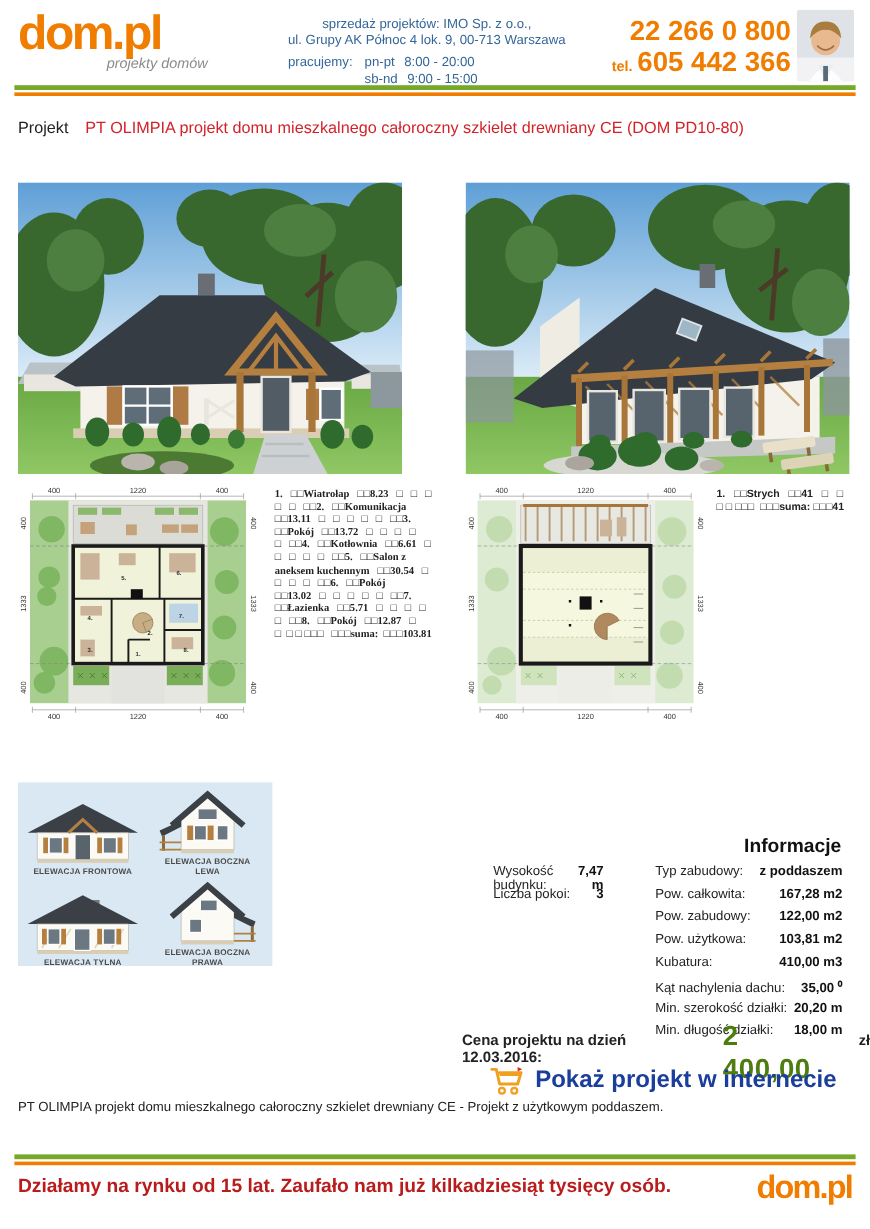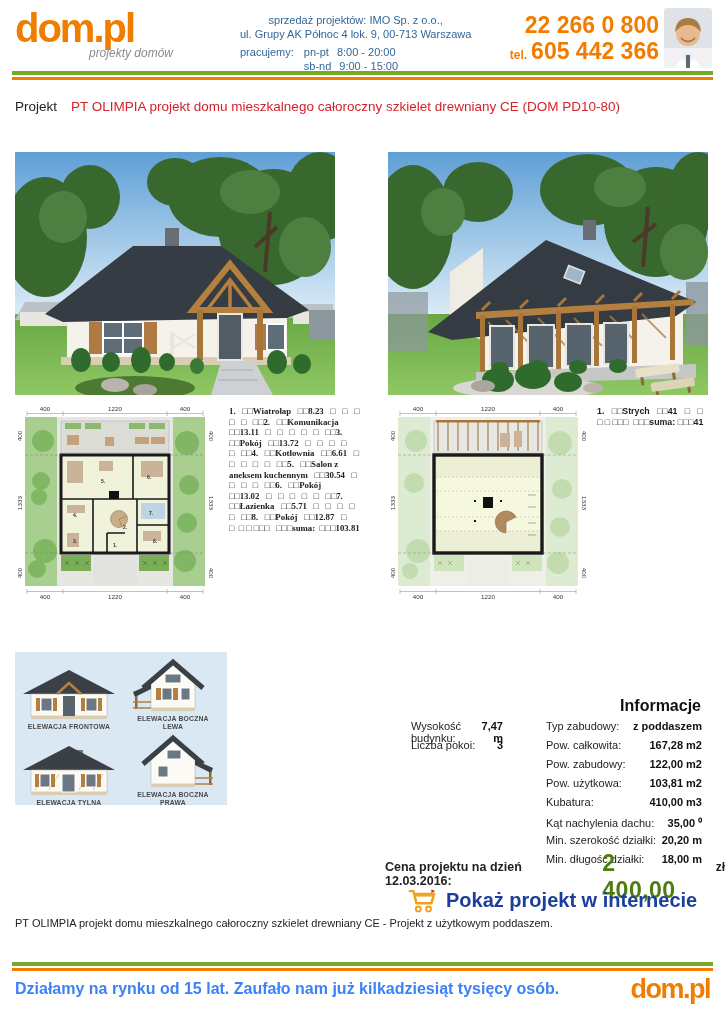--- a/index.html
+++ b/index.html
@@ -50,21 +50,21 @@
   .spec-value{font-weight:bold;color:#111;text-align:right;}
   
   .price-row{left:385px;top:850px;display:flex;align-items:baseline;gap:35px;}
   .price-label{font-size:12.5px;font-weight:bold;}
   .price-value{font-size:23px;font-weight:bold;color:#4d7c0f;margin-left:34px;letter-spacing:.5px;}
   .price-cur{font-size:12px;font-weight:bold;margin-left:5px;}
   .cta{left:407px;top:887px;display:flex;align-items:center;gap:9px;cursor:pointer;text-decoration:none;}
   .cta-label{font-size:20px;font-weight:bold;color:#1b3e9b;}
   .desc{left:15px;top:917px;font-size:11px;color:#222;}
   
-  .foot-tag{left:15px;top:980px;font-size:16px;font-weight:bold;color:#3b82f6;}
+  .foot-tag{left:15px;top:980px;font-size:16px;font-weight:bold;color:#b91c1c;}
   .foot-logo{right:15px;top:974px;font-size:27px;font-weight:bold;color:#f07d00;letter-spacing:-1.5px;}
   svg text{font-family:"Liberation Sans",sans-serif;}
 </style>
 </head>
 <body>
 
 <div class="page">
 
   <div class="abs logo">
     <div class="logo-text">dom.pl</div>

